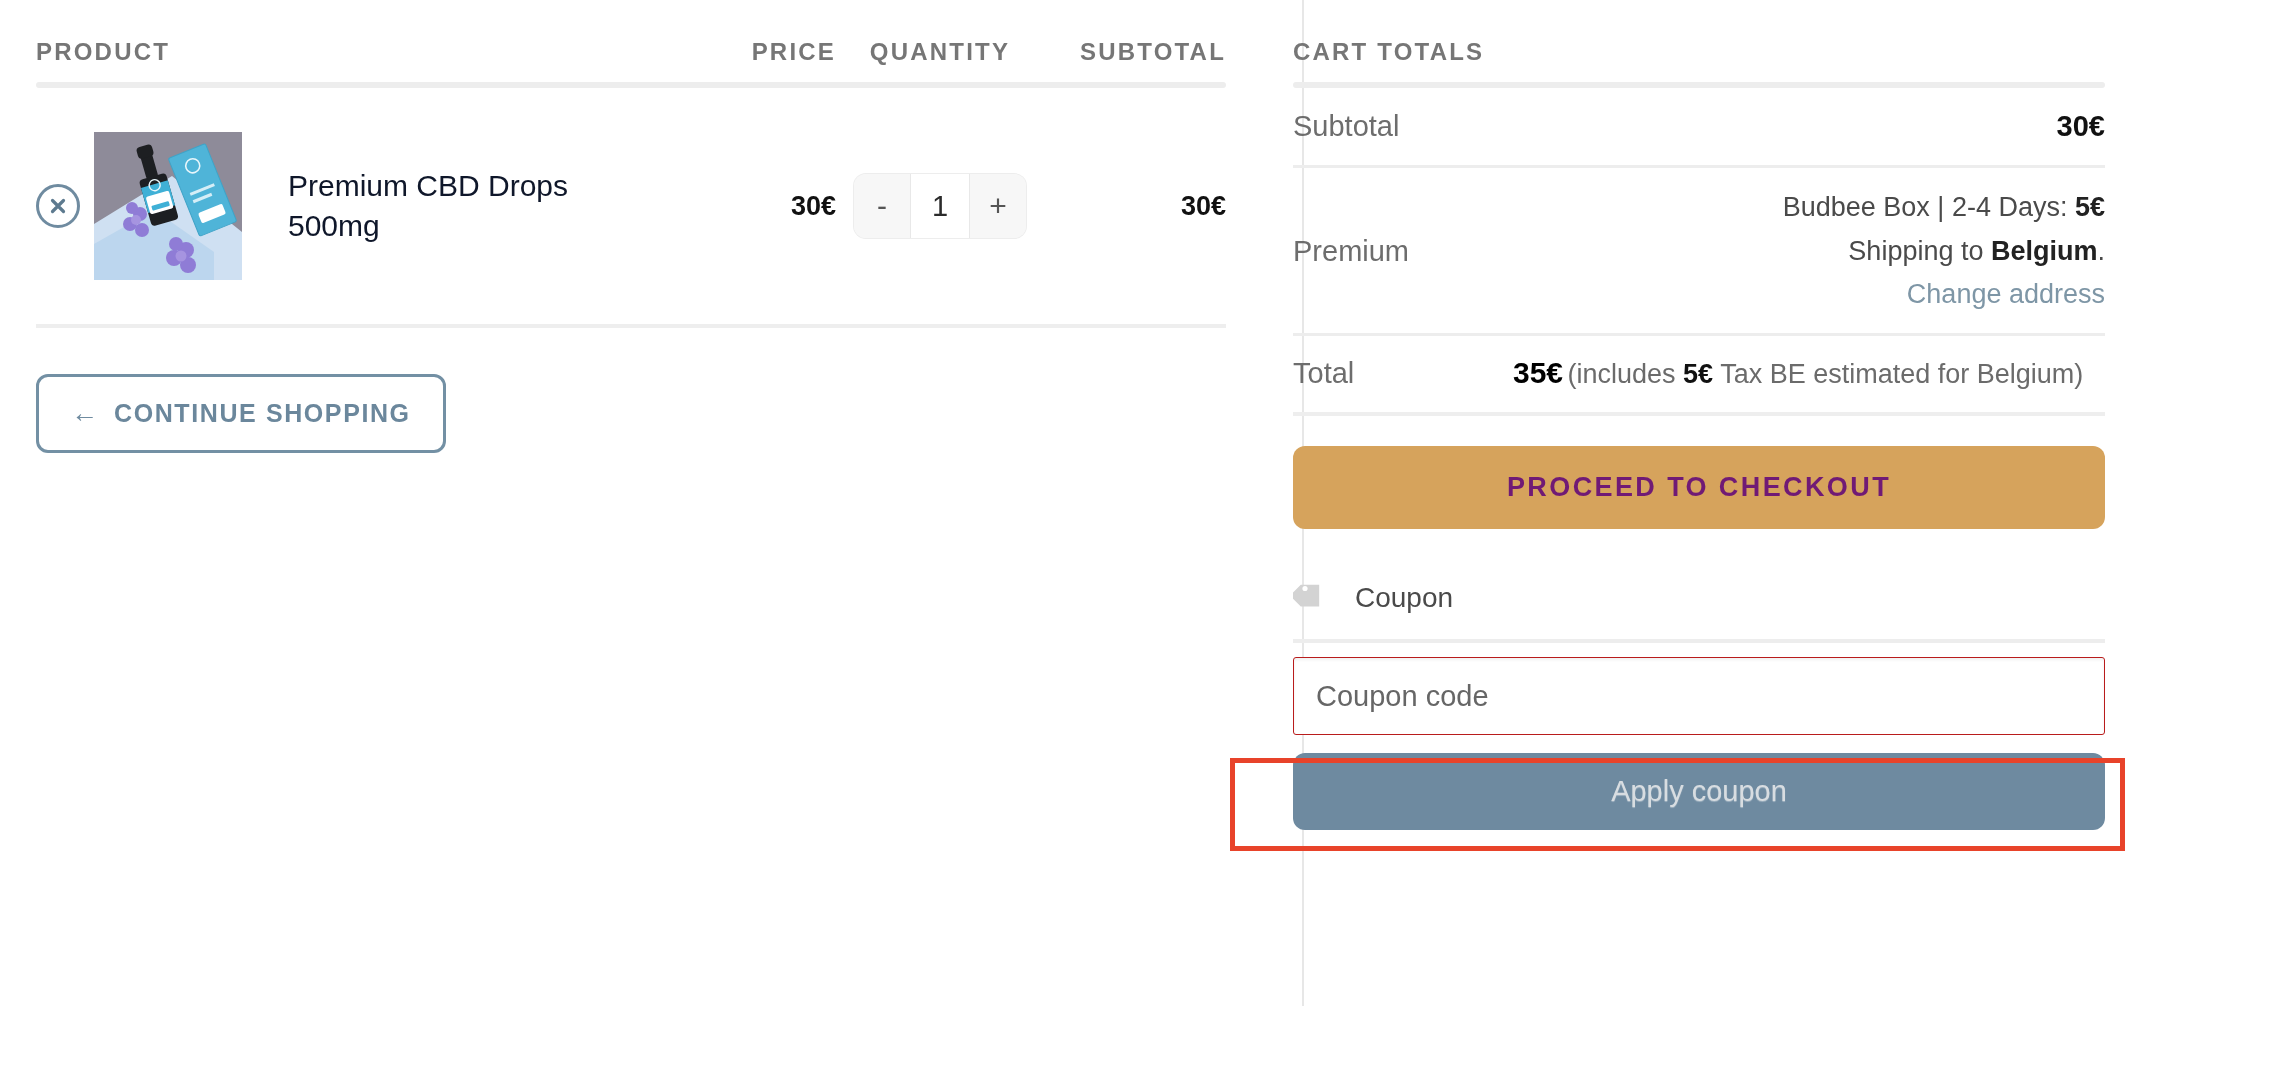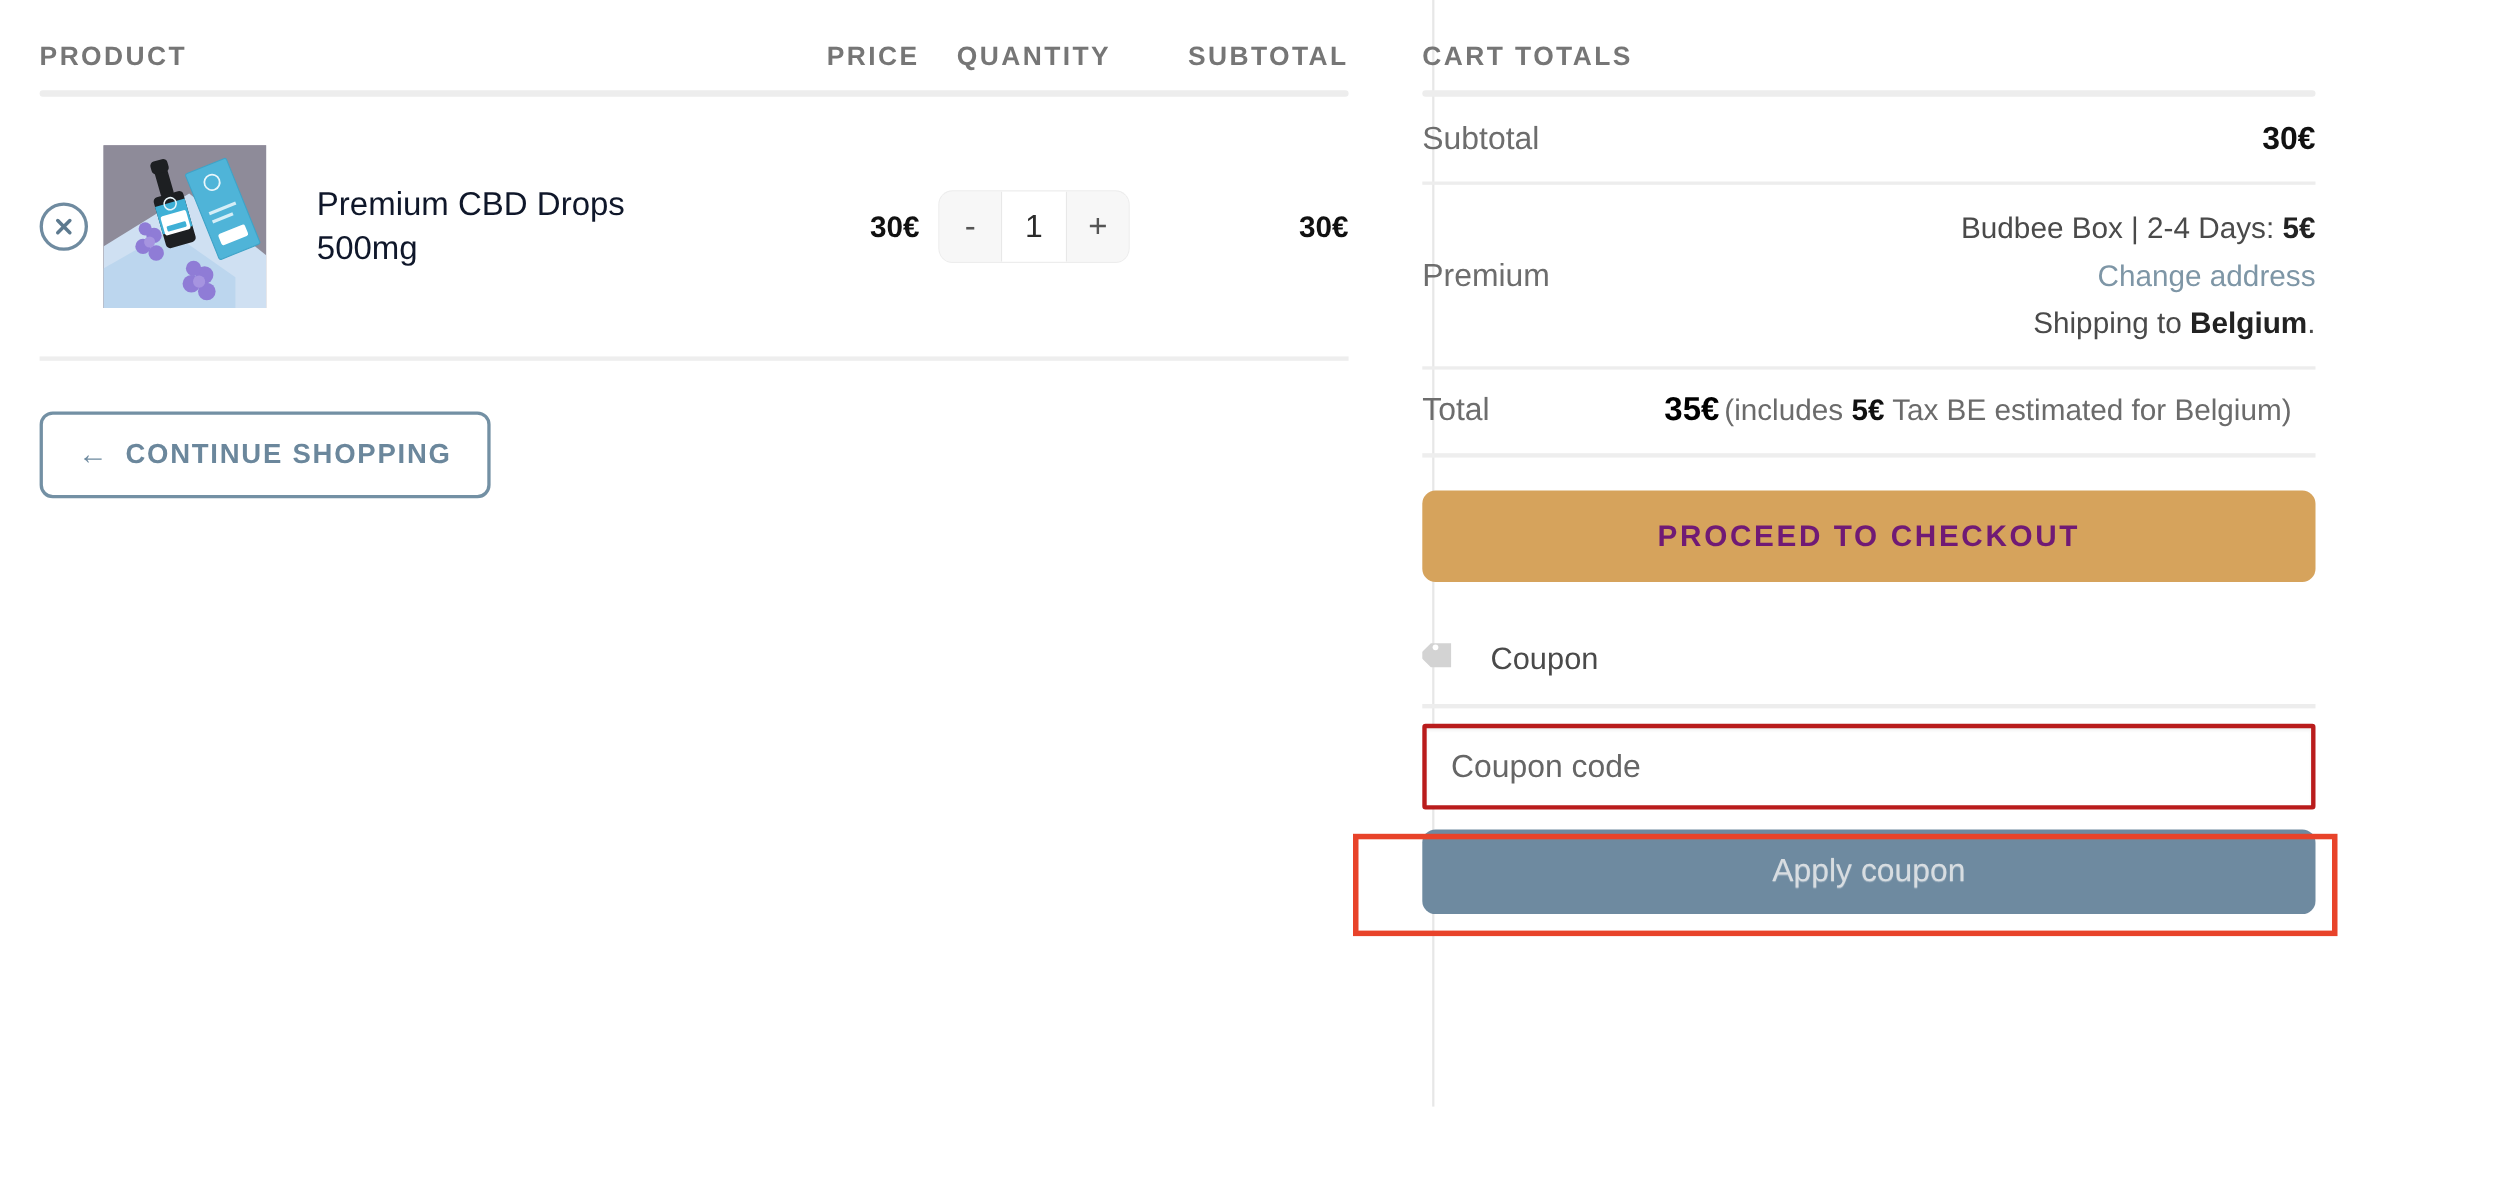--- a/index.html
+++ b/index.html
@@ -320,21 +320,21 @@
 
   .coupon-input {
     display: block;
     width: 100%;
     margin-top: 14px;
     height: 78px;
     padding: 0 22px;
     font-size: 29px;
     color: #5a5a5a;
     background: #ffffff;
-    border: 4px solid #b91c1c;
+    border: 1px solid #b91c1c;
     border-radius: 3px;
     box-shadow: inset 0 2px 3px rgba(0,0,0,0.06);
     font-family: "Liberation Sans", sans-serif;
   }
   .coupon-input::placeholder { color: #666666; opacity: 1; }
 
   .apply-btn {
     display: block;
     width: 100%;
     margin-top: 18px;
@@ -459,24 +459,24 @@
     </div>
 
     <div class="t-row ship-row">
       <div class="t-label">Premium</div>
       <div class="ship-right">
         <div>
           <span class="muted">Budbee Box | 2-4 Days:</span>
           <b>5€</b>
         </div>
         <div>
-          <a class="change-addr" href="#">Change address</a>
+          <span>Shipping to </span><b>Belgium</b><span>.</span>
         </div>
         <div>
-          <span>Shipping to </span><b>Belgium</b><span>.</span>
+          <a class="change-addr" href="#">Change address</a>
         </div>
       </div>
     </div>
 
     <div class="t-row total-row">
       <div class="t-label">Total</div>
       <div class="total-inline">
         <span class="total-amount">35€</span>
         <span class="total-note"><span>(includes </span><b>5€</b><span> Tax BE estimated for Belgium)</span></span>
       </div>

